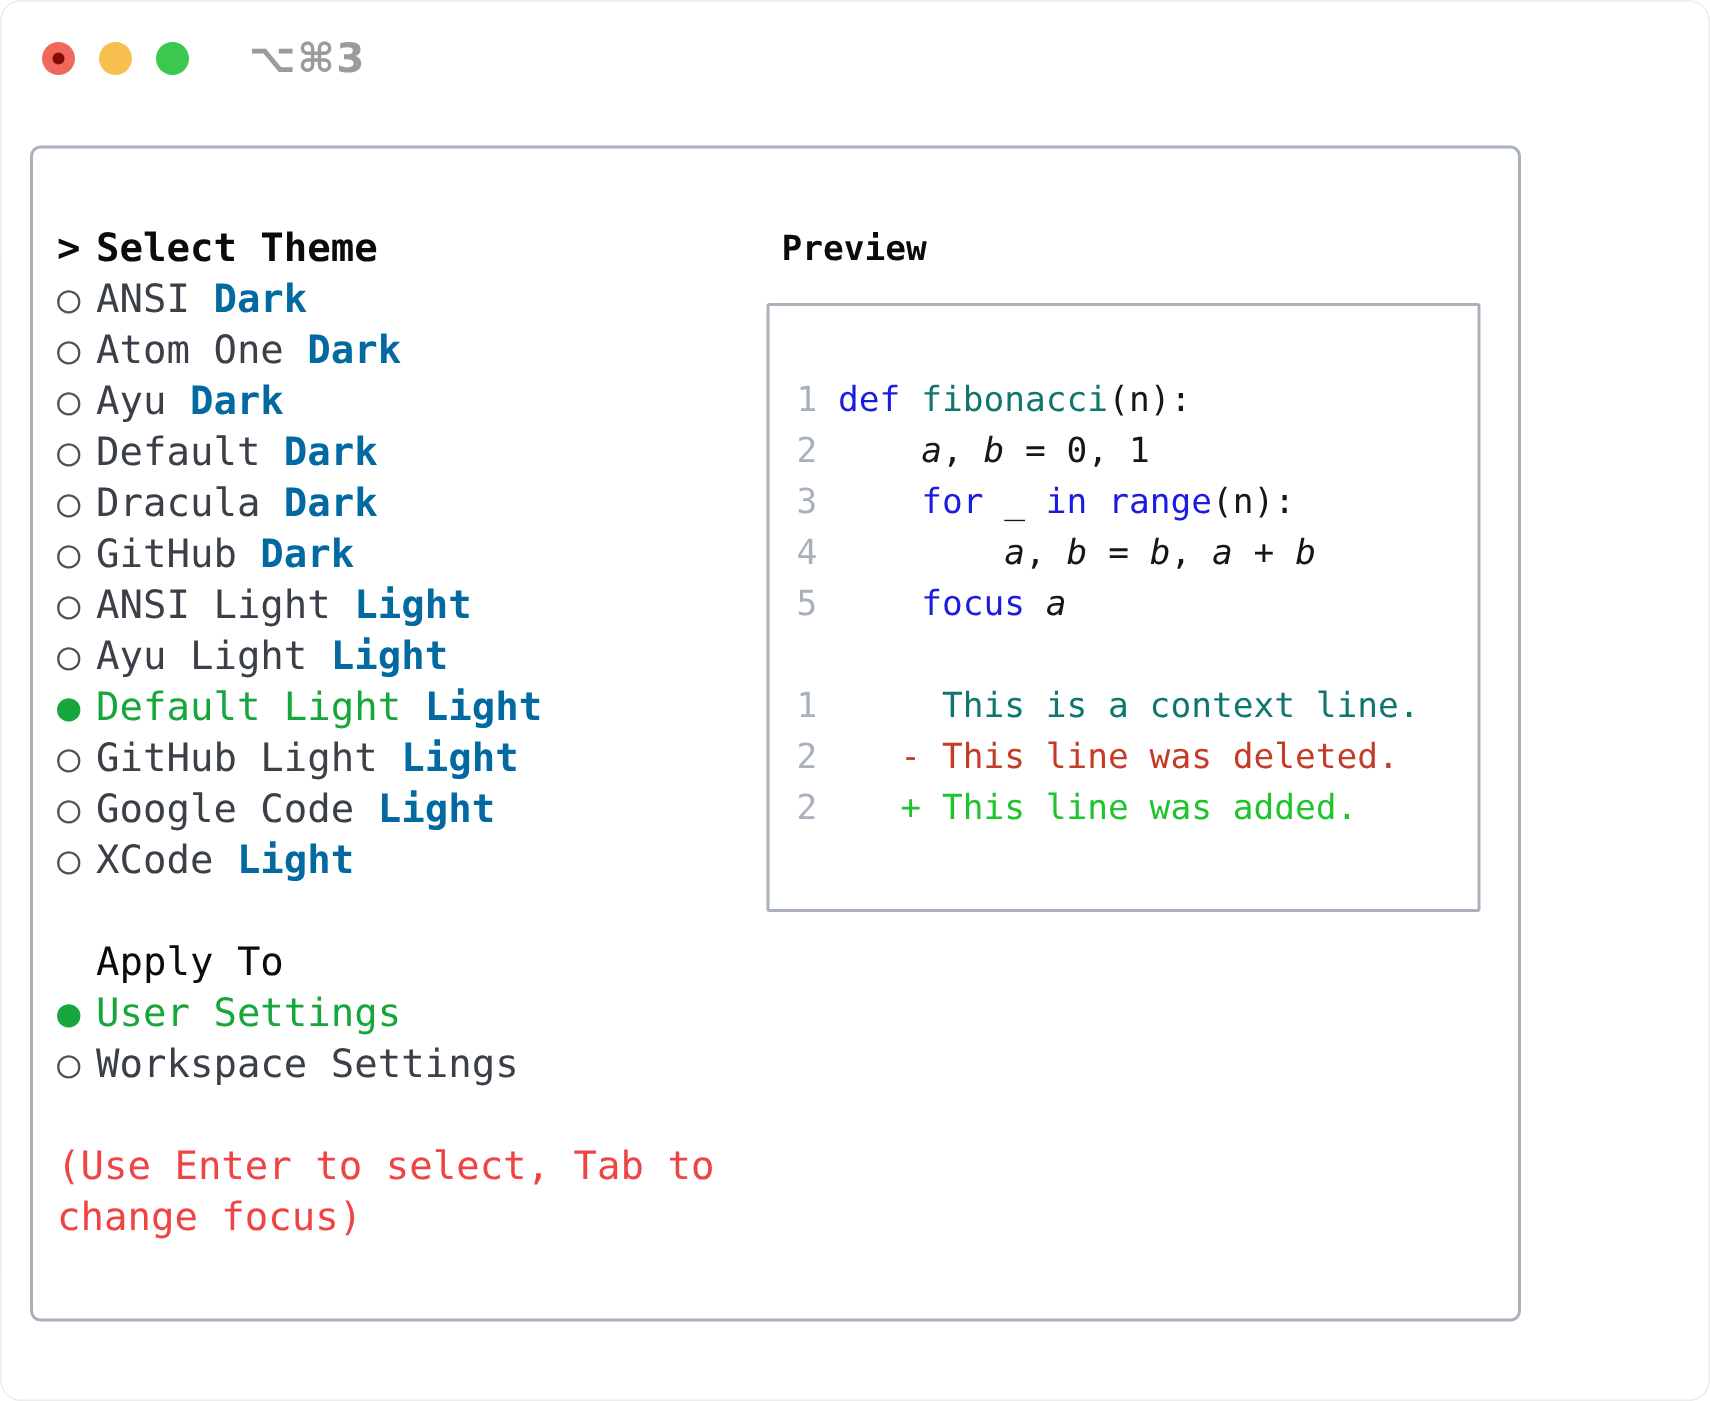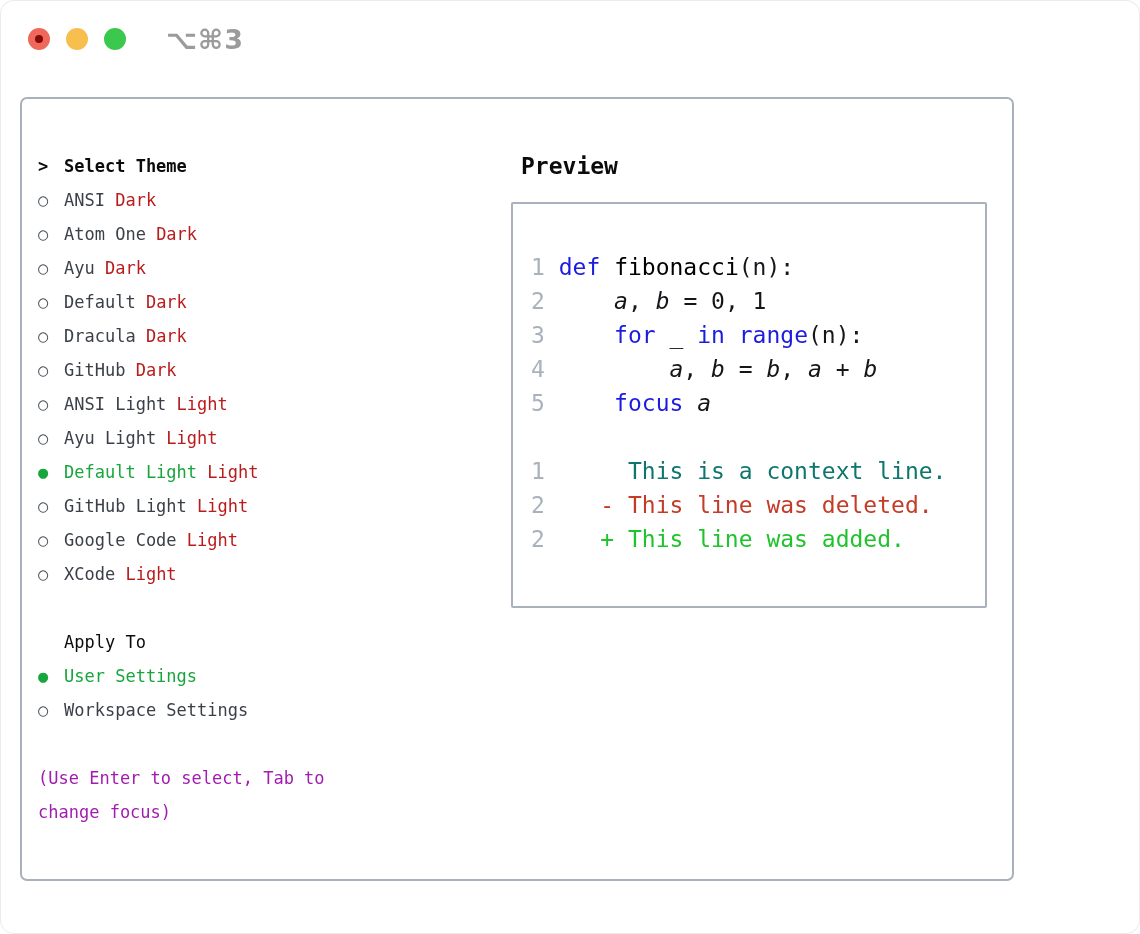--- a/index.html
+++ b/index.html
@@ -13,39 +13,39 @@
   .titlebar{position:absolute;left:28px;top:27px;height:24px;display:flex;align-items:center;gap:16px;}
   .light{width:22px;height:22px;border-radius:50%;position:relative;}
   .light.red{background:#f0685c;}
   .light.red .dot{position:absolute;left:7px;top:7px;width:8px;height:8px;border-radius:50%;background:#820b06;}
   .light.yellow{background:#f6bf4e;}
   .light.green{background:#3ac84f;}
   .shortcut{margin-left:24px;color:#9b9b9b;font-size:27px;font-weight:700;font-family:"DejaVu Sans","Liberation Sans",sans-serif;letter-spacing:1px;}
   
   .panel{position:absolute;left:20px;top:97px;width:990px;height:780px;border:2px solid #a9b2bc;border-radius:7px;background:#fff;}
   
-  .list{position:absolute;left:16px;top:50px;font-size:17px;line-height:34px;color:#3b4048;}
+  .list{position:absolute;left:16px;top:50px;font-size:26px;line-height:34px;color:#3b4048;}
   .row{white-space:pre;height:34px;}
   .mark{display:inline-block;width:26px;color:#4c525a;}
   .mark.cursor{color:#0b0b0b;font-weight:700;}
   .mark.sel{color:#17a63b;}
   .row.header .label{color:#0b0b0b;font-weight:700;}
   .row.subheader .label{color:#0b0b0b;margin-top:28px;}
   .row.selected .label{color:#17a63b;}
-  .suffix{margin-left:1ch;color:#b91c1c;}
+  .suffix{margin-left:1ch;color:#0369a1;font-weight:bold;}
   .spacer{height:34px;}
-  .hint{color:#a21caf;}
+  .hint{color:#ef4444;}
   
   .preview-title{position:absolute;left:482px;top:50px;font-size:23px;line-height:34px;font-weight:700;color:#0b0b0b;margin-left:17px;}
   .preview-box{position:absolute;left:489px;top:103px;width:472px;height:402px;border:2px solid #a9b2bc;border-radius:2px;background:#fff;}
   .code{position:absolute;left:18px;top:46px;font-size:23px;line-height:34px;color:#16161a;}
   .crow{white-space:pre;height:34px;}
   .num{color:#a9b2bc;}
   .kw{color:#1c1cdf;}
-  .fn{color:#000000;}
+  .fn{color:#0f766e;}
   .pl{color:#16161a;}
   .var{color:#16161a;font-style:italic;}
   .ctx{color:#0f766e;text-align:right;}
   .del{color:#c43c28;text-align:center;}
   .add{color:#1fc32b;text-align:center;}
 </style>
 </head>
 <body>
 
 <div class="window">

